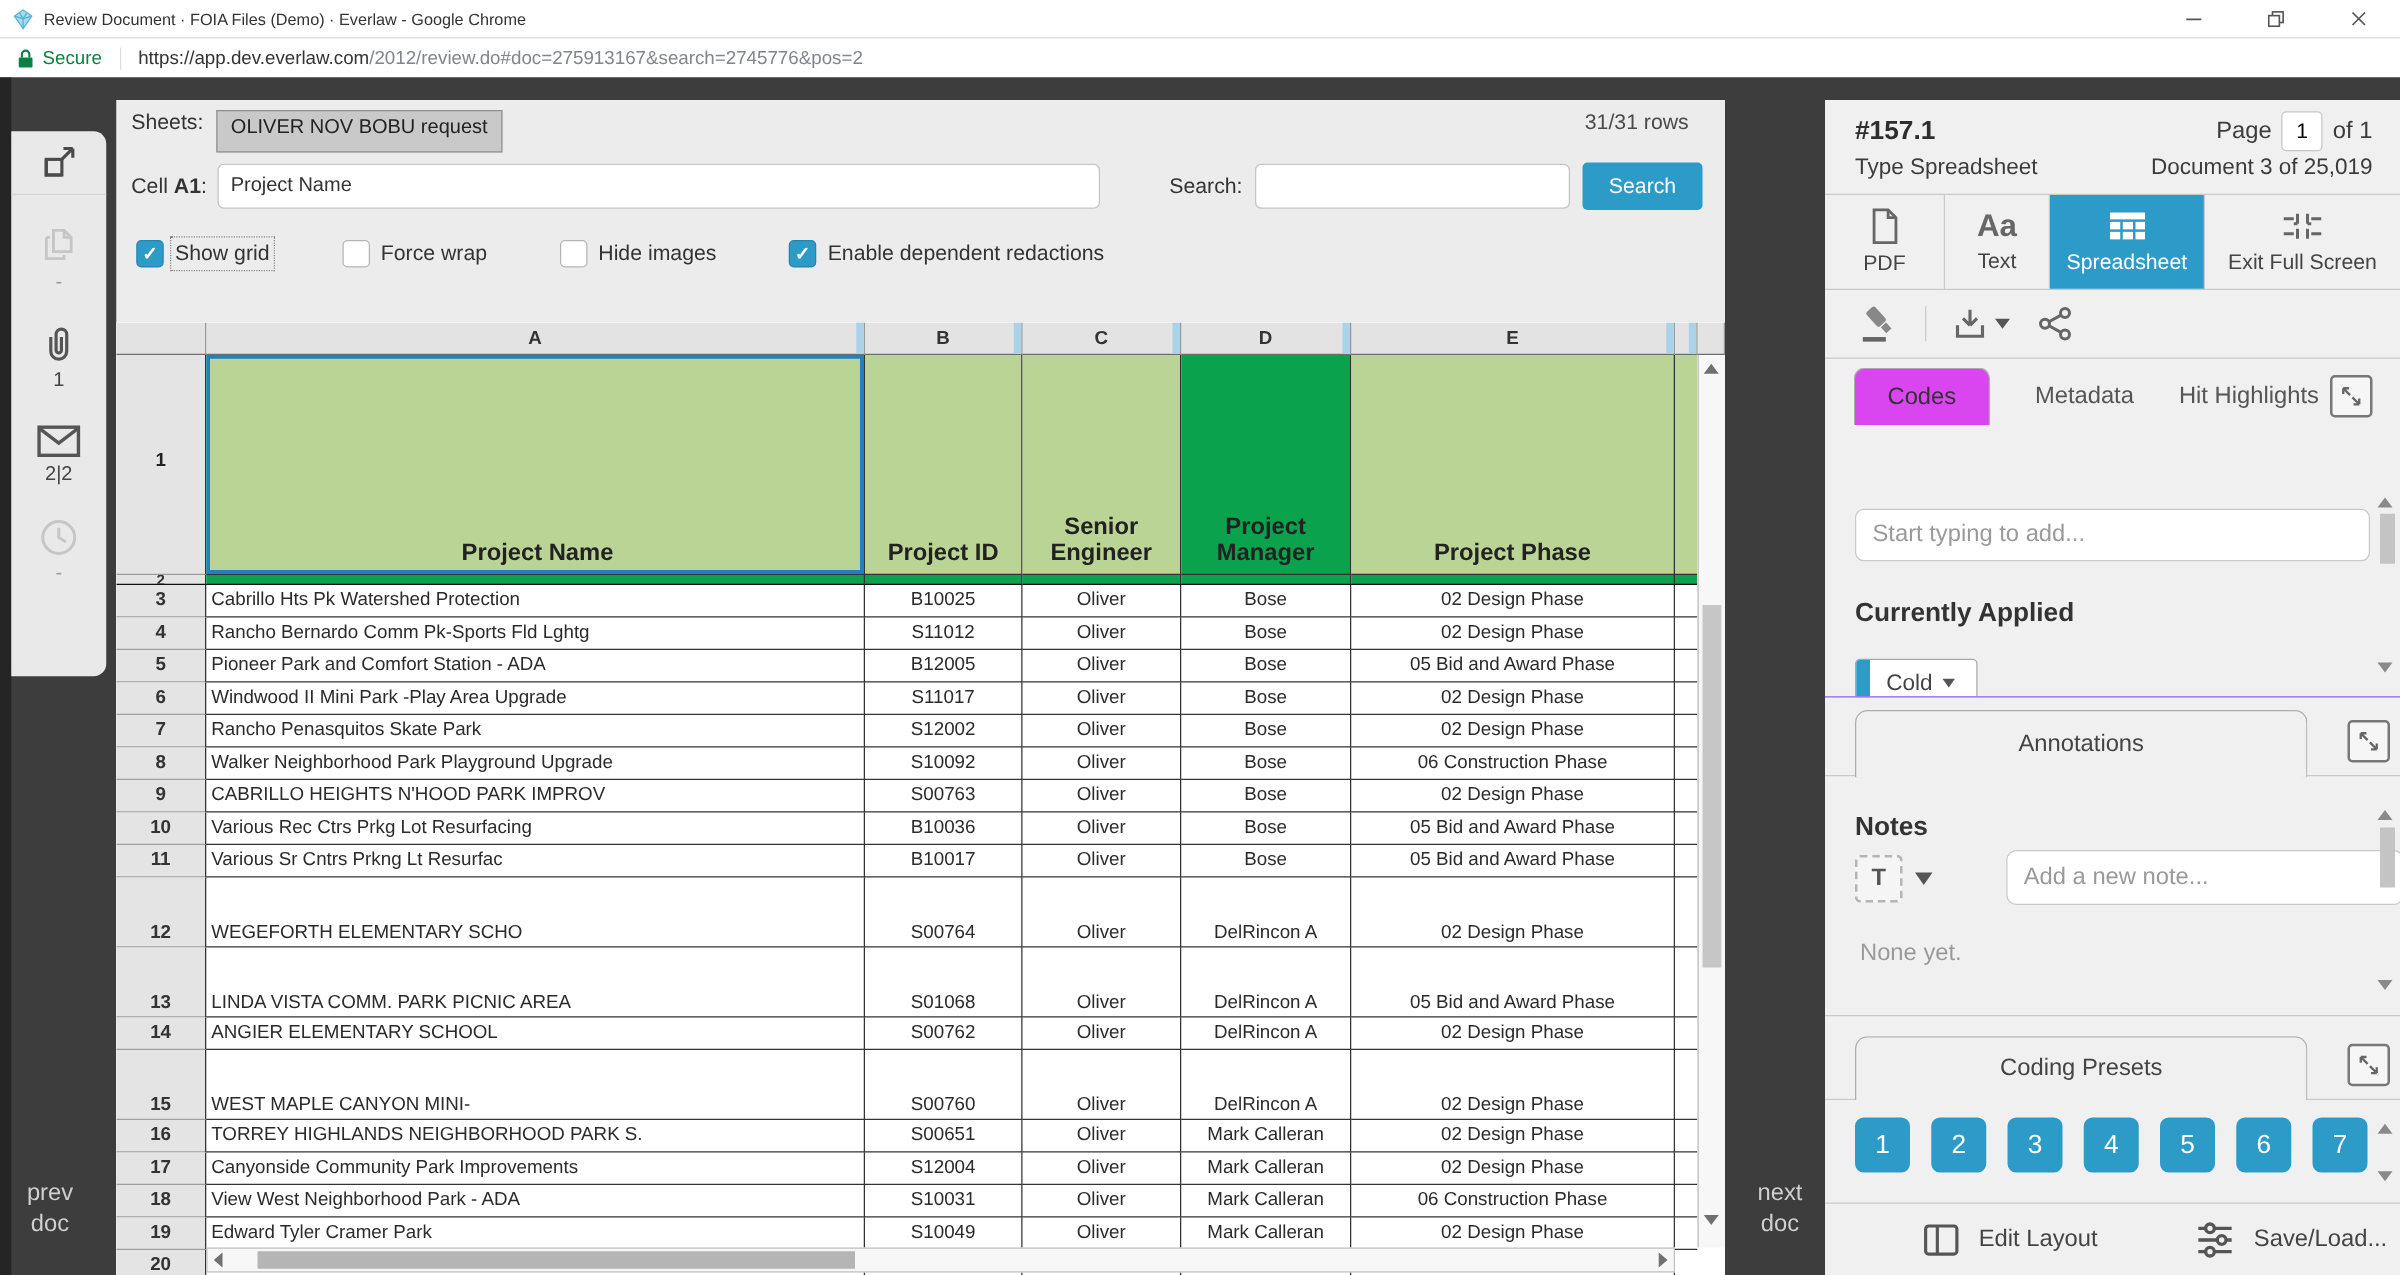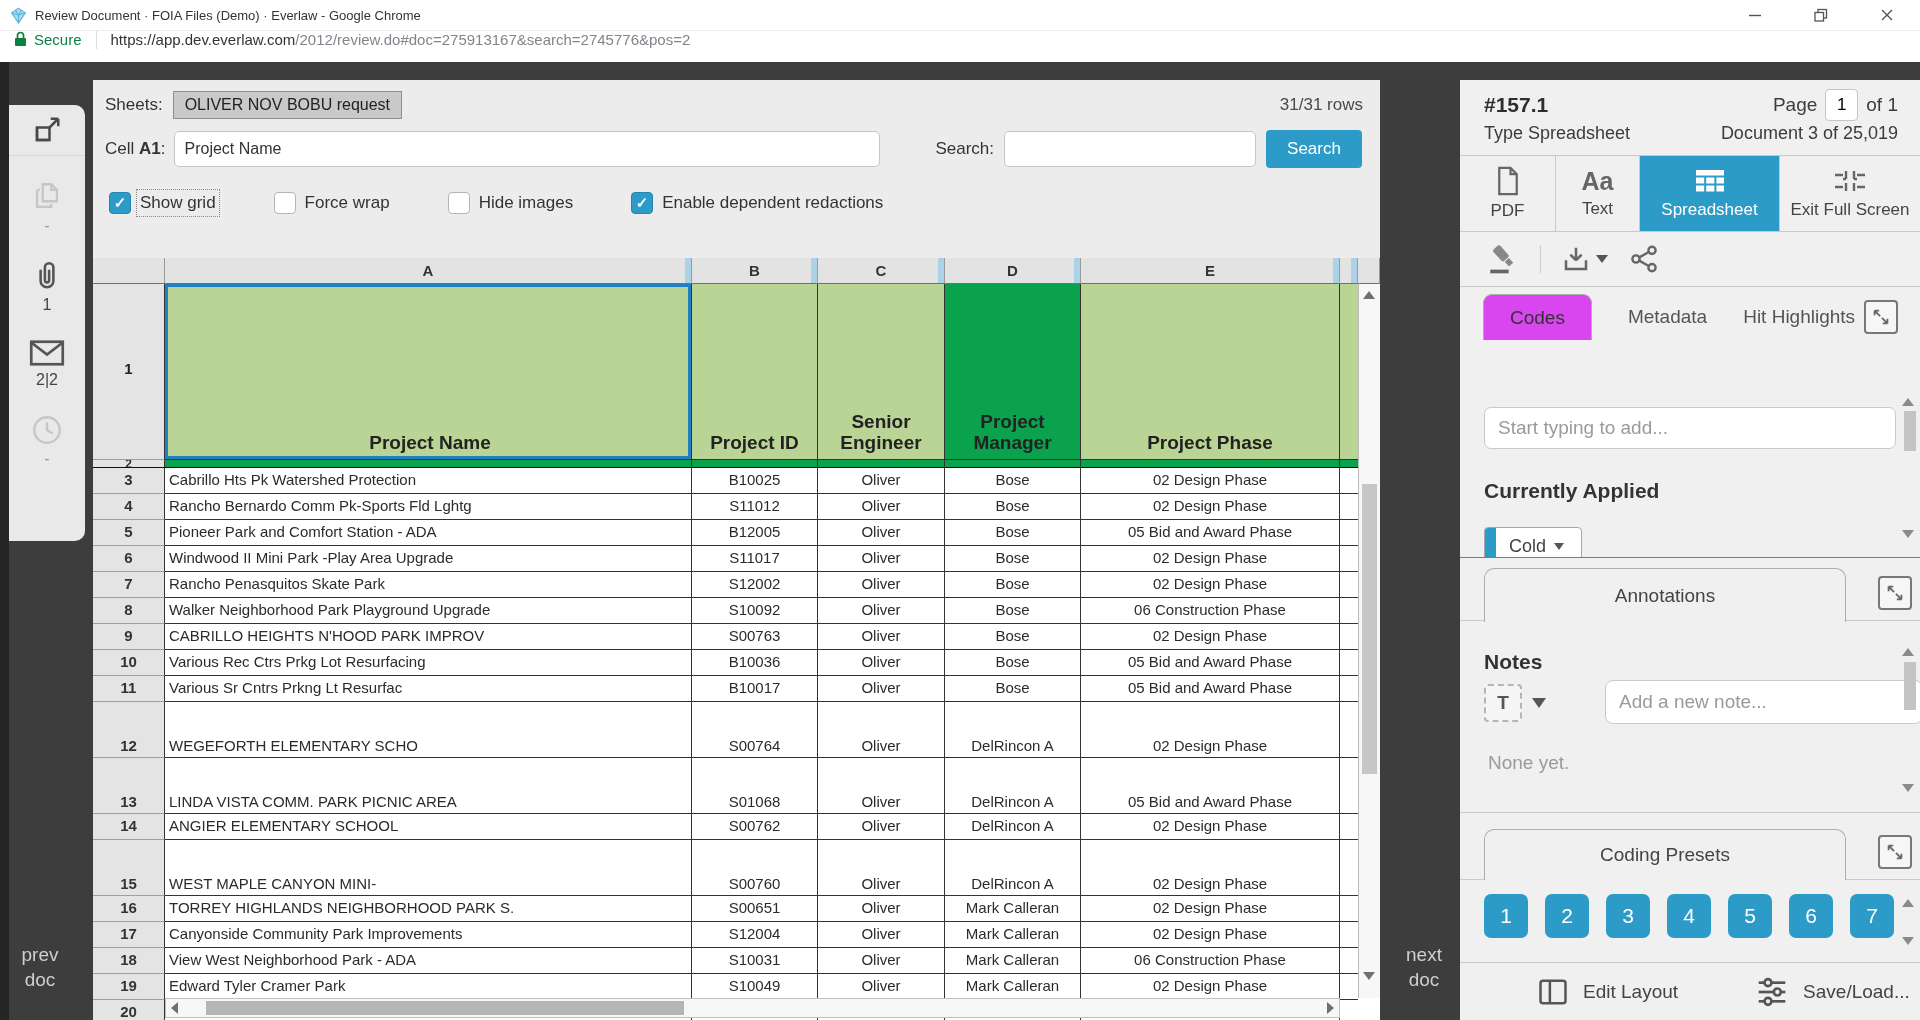--- a/index.html
+++ b/index.html
@@ -9,21 +9,21 @@
 
   
   .titlebar{position:absolute;top:0;left:0;right:0;height:30px;background:#fff;
             display:flex;align-items:center;padding:0 0 0 10px;box-sizing:border-box;}
   .title-text{font-size:13px;color:#333;margin-left:8px;}
   .win-controls{margin-left:auto;display:flex;align-items:center;}
   .win-btn{width:66px;height:30px;display:flex;align-items:center;justify-content:center;color:#555;}
 
   
   .urlbar{position:absolute;top:30px;left:0;right:0;height:32px;background:#fff;
-          border-top:1px solid #ececec;display:flex;align-items:flex-start;
+          border-top:1px solid #ececec;display:flex;align-items:center;
           padding:0 14px;font-size:15px;box-sizing:border-box;}
   .secure-label{color:#0b8043;margin-left:7px;}
   .url-divider{width:1px;height:18px;background:#ddd;margin:0 14px;}
   .url-domain{color:#333;}
   .url-path{color:#80868b;}
 
   
   .main{position:absolute;top:62px;left:0;right:0;bottom:0;background:#3d3d3d;}
   .left-strip{position:absolute;left:0;top:0;width:9px;height:100%;background:#252525;}
 
@@ -38,22 +38,22 @@
   .sb-item.disabled .sb-badge{color:#9a9a9a;}
 
   
   .prev-doc{position:absolute;left:13px;top:880px;width:54px;text-align:center;
             color:#cfcfcf;font-size:19px;line-height:25px;cursor:pointer;}
   .next-doc{position:absolute;left:1396px;top:880px;width:56px;text-align:center;
             color:#cfcfcf;font-size:19px;line-height:25px;cursor:pointer;}
 
   
   .sheet-panel{position:absolute;left:93px;top:18px;width:1287px;bottom:0;background:#ececec;}
-  .sheets-row{position:absolute;top:8px;left:12px;right:17px;height:34px;display:flex;
-              align-items:center;font-size:17px;color:#333;}
+  .sheets-row{position:absolute;top:8px;left:12px;right:29px;height:34px;display:flex;
+              font-size:17px;color:#333;}
   .sheet-tab{margin-left:10px;background:#c9c9c9;border:1px solid #8f8f8f;
              padding:4px 11px;font-size:16px;color:#222;cursor:pointer;}
   .rows-count{margin-left:auto;color:#4a4a4a;}
   .cell-row{position:absolute;top:50px;left:12px;right:18px;height:38px;display:flex;
             align-items:center;font-size:17px;color:#333;}
   .tb-input{height:36px;border:1px solid #c5c5c5;border-radius:5px;background:#fff;
             padding:0 10px;font-size:16px;color:#333;box-sizing:border-box;outline:none;
             font-family:"Liberation Sans",sans-serif;}
   .cell-input{margin-left:8px;width:706px;}
   .search-label{margin-left:auto;}
@@ -129,21 +129,21 @@
   .page-group{margin-left:auto;display:flex;align-items:center;gap:8px;font-size:19px;color:#3c3c3c;}
   .page-input{width:27px;height:28px;text-align:center;border:1px solid #c6c6c6;border-radius:4px;
               font-size:17px;background:#fff;outline:none;font-family:"Liberation Sans",sans-serif;}
   .rp-row2{position:absolute;top:43px;left:24px;right:22px;display:flex;font-size:18px;color:#3c3c3c;}
   .doc-pos{margin-left:auto;}
 
   .rp-viewbtns{top:76px;height:76px;display:flex;border-bottom:1px solid #c9c9c9;}
   .vb{border-right:1px solid #c9c9c9;display:flex;flex-direction:column;align-items:center;
       justify-content:center;gap:5px;color:#444;font-size:17px;white-space:nowrap;
       overflow:hidden;box-sizing:border-box;cursor:pointer;}
-  .vb-pdf{width:96px;}.vb-text{width:84px;}.vb-sheet{width:140px;}.vb-exit{flex:1;border-right:none;}
+  .vb-pdf{width:96px;}.vb-text{width:84px;}.vb-sheet{width:124px;}.vb-exit{flex:1;border-right:none;}
   .vb.active{background:#2d9bc7;color:#fff;}
   .vb .aa{font-size:25px;font-weight:bold;color:#666;line-height:26px;}
 
   .rp-tools{top:152px;height:55px;border-bottom:1px solid #c9c9c9;display:flex;align-items:center;
             padding-left:26px;gap:20px;color:#707070;}
   .tool-divider{width:1px;height:28px;background:#ccc;}
   .dl-group{display:flex;align-items:center;gap:5px;cursor:pointer;}
   .caret-down{width:0;height:0;border-left:6px solid transparent;border-right:6px solid transparent;
               border-top:8px solid #555;}
 

